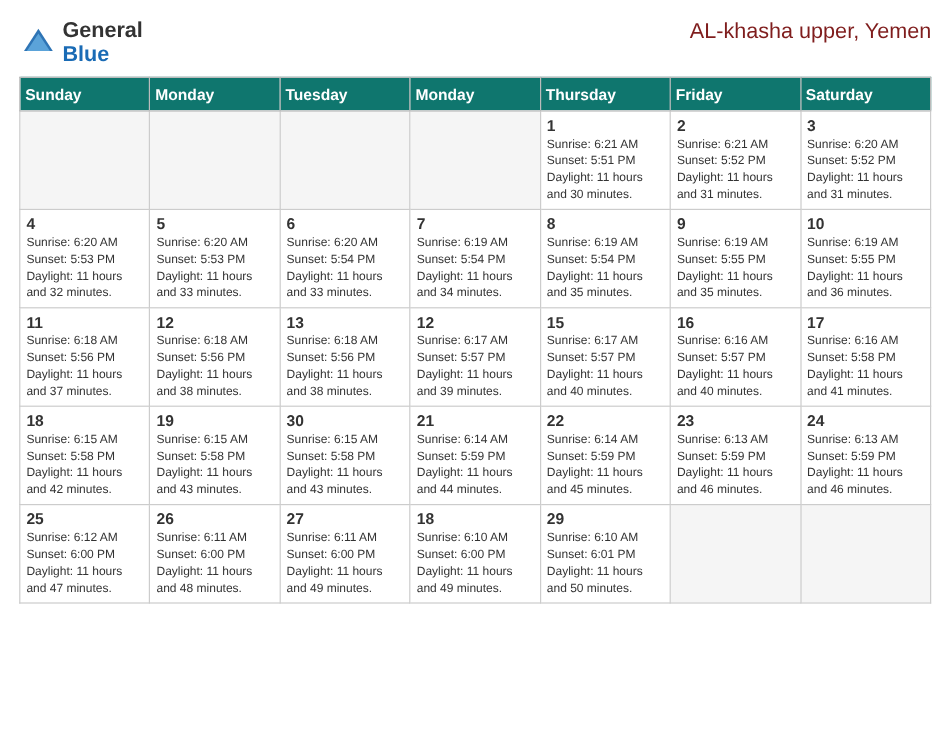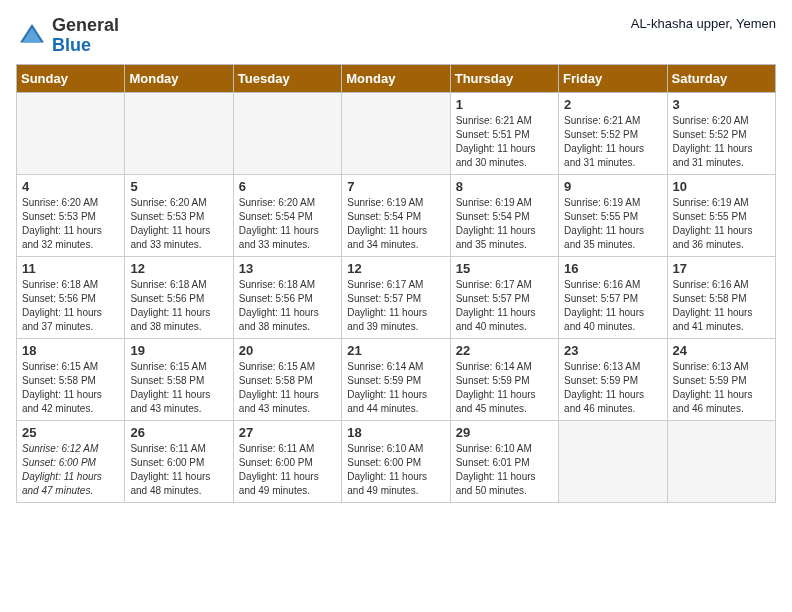--- a/index.html
+++ b/index.html
@@ -34,30 +34,30 @@
     }
     .title-block {
       text-align: right;
     }
     .month-year {
       font-size: 32px;
       font-weight: normal;
       color: #333;
     }
     .subtitle {
-      font-size: 13px;
-      color: #0f172a;
+      font-size: 18px;
+      color: #7f1d1d;
     }
     table {
       width: 100%;
       border-collapse: collapse;
       table-layout: fixed;
     }
     thead tr th {
-      background-color: #a16207;
+      background-color: #0f766e;
       color: #fff;
       font-size: 13px;
       font-weight: bold;
       padding: 6px 4px;
       text-align: left;
       border: 1px solid #bbb;
     }
     tbody tr td {
       border: 1px solid #ccc;
       vertical-align: top;
@@ -233,21 +233,21 @@
 Sunset: 5:58 PM
 Daylight: 11 hours and 42 minutes.</div>
         </td>
         <td>
           <span class="day-num">19</span>
           <div class="day-info" style="white-space: pre-line;">Sunrise: 6:15 AM
 Sunset: 5:58 PM
 Daylight: 11 hours and 43 minutes.</div>
         </td>
         <td>
-          <span class="day-num">20</span>
+          <span class="day-num">30</span>
           <div class="day-info" style="white-space: pre-line;">Sunrise: 6:15 AM
 Sunset: 5:58 PM
 Daylight: 11 hours and 43 minutes.</div>
         </td>
         <td>
           <span class="day-num">21</span>
           <div class="day-info" style="white-space: pre-line;">Sunrise: 6:14 AM
 Sunset: 5:59 PM
 Daylight: 11 hours and 44 minutes.</div>
         </td>
@@ -266,21 +266,21 @@
         <td>
           <span class="day-num">24</span>
           <div class="day-info" style="white-space: pre-line;">Sunrise: 6:13 AM
 Sunset: 5:59 PM
 Daylight: 11 hours and 46 minutes.</div>
         </td>
       </tr>
       <tr>
         <td>
           <span class="day-num">25</span>
-          <div class="day-info" style="white-space: pre-line; font-style: italic;">Sunrise: 6:12 AM
+          <div class="day-info" style="white-space: pre-line;">Sunrise: 6:12 AM
 Sunset: 6:00 PM
 Daylight: 11 hours and 47 minutes.</div>
         </td>
         <td>
           <span class="day-num">26</span>
           <div class="day-info" style="white-space: pre-line;">Sunrise: 6:11 AM
 Sunset: 6:00 PM
 Daylight: 11 hours and 48 minutes.</div>
         </td>
         <td>

